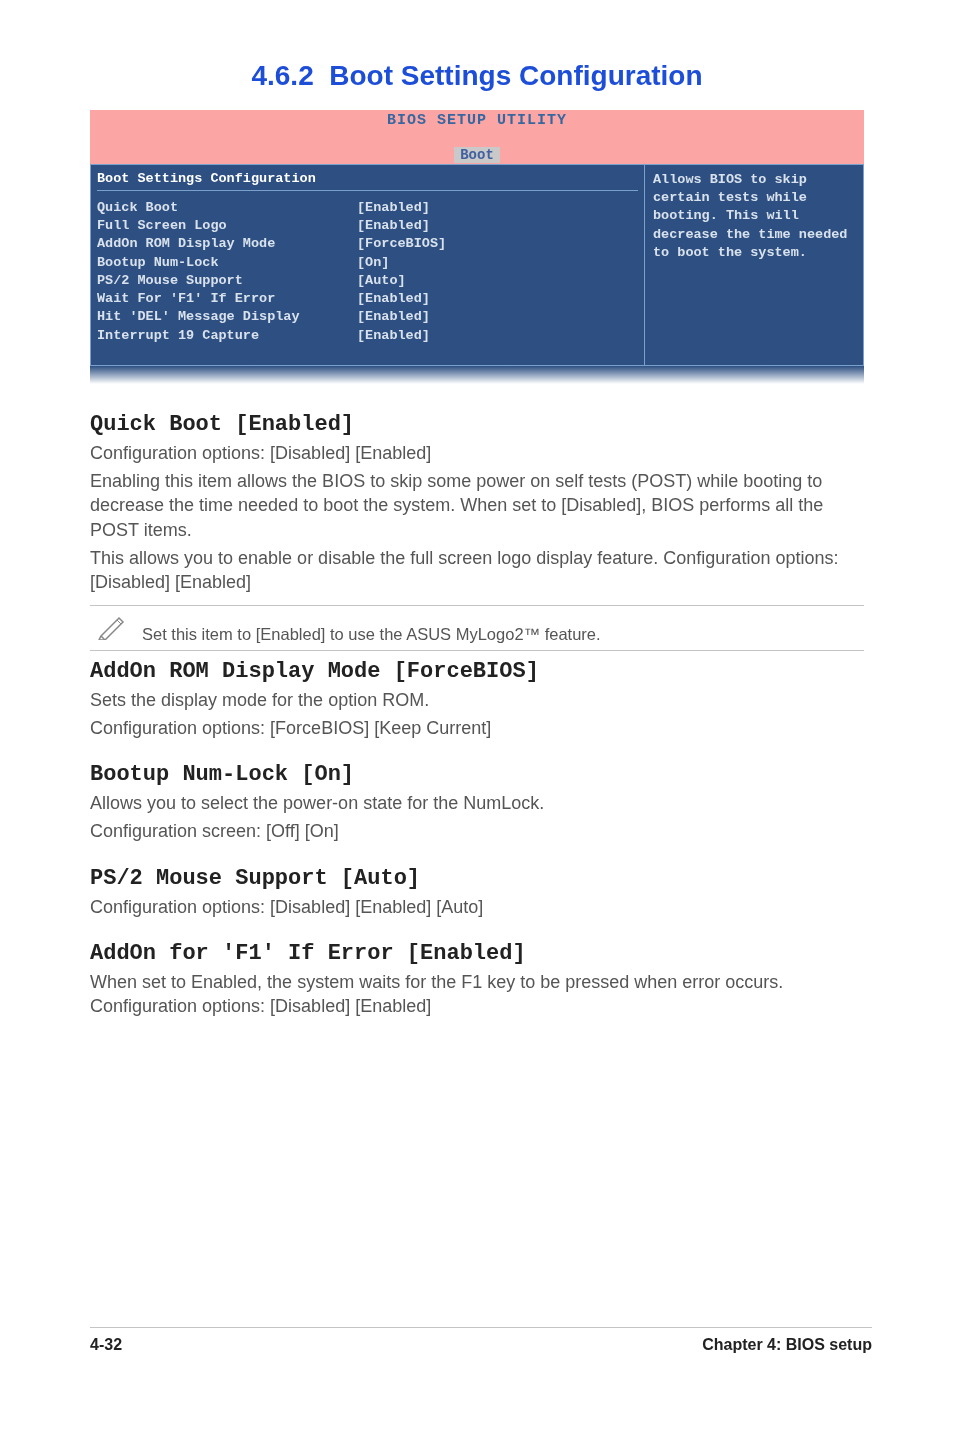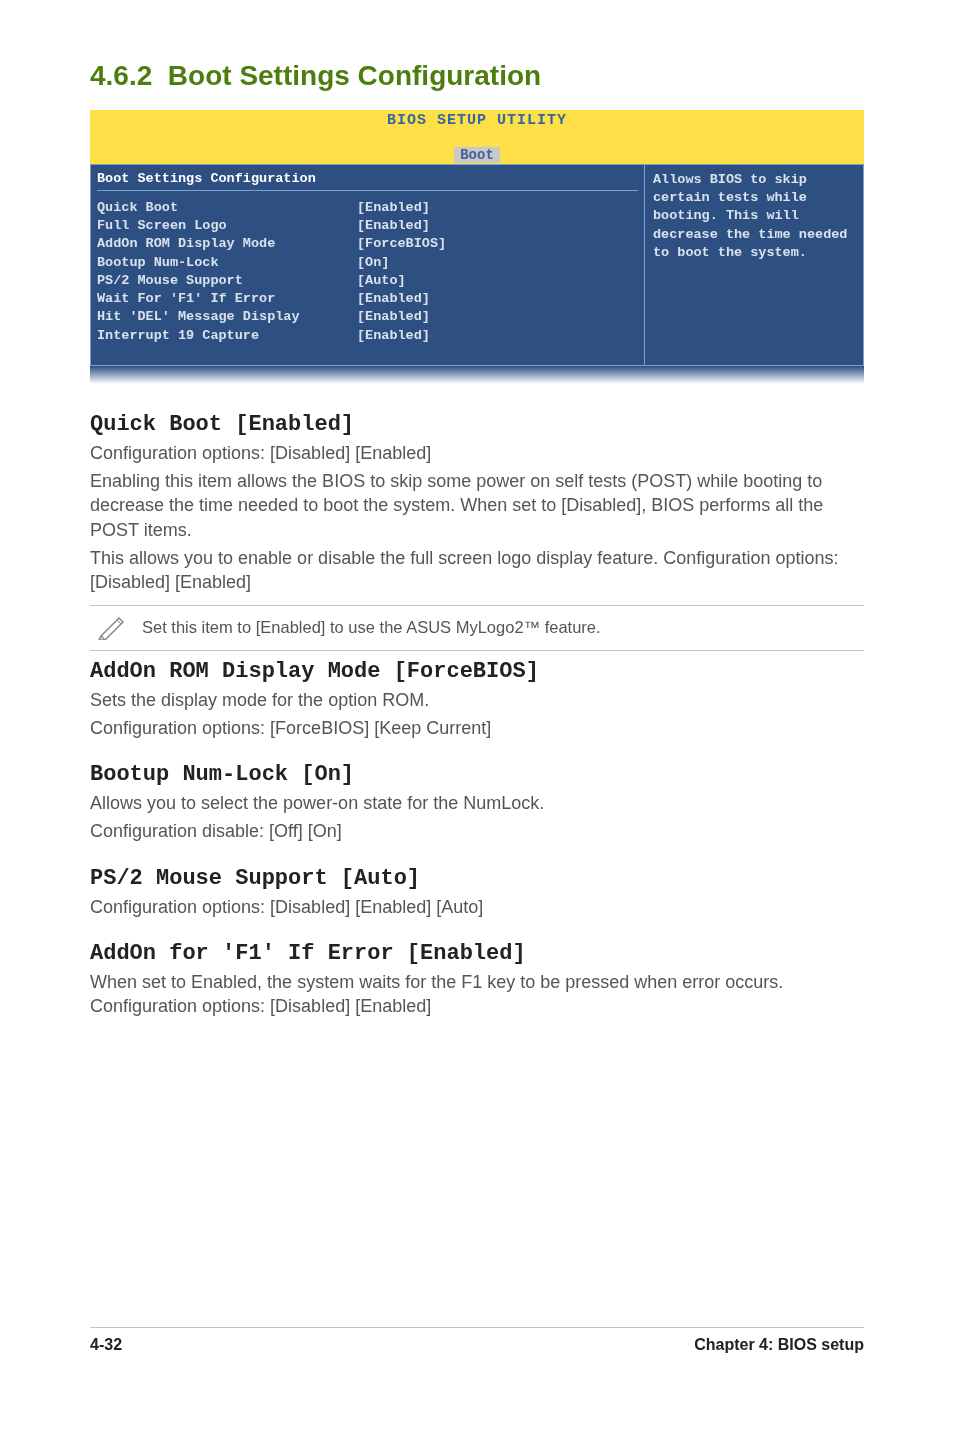--- a/index.html
+++ b/index.html
@@ -12,28 +12,29 @@
   }
   .page {
     padding: 60px 90px 40px 90px;
     box-sizing: border-box;
     min-height: 1380px;
     position: relative;
   }
   .section-number {
     font-size: 28px;
     font-weight: 700;
-    color: #4d7c0f;
+    color: #1d4ed8;
     margin-bottom: 18px;
+    text-align: center;
   }
   .bios-box {
     margin: 0 0 28px 0;
   }
   .bios-header {
-    background: #fde047;
+    background: #fca5a5;
     color: #ccc;
     text-align: center;
     font-family: "Courier New", monospace;
     font-weight: bold;
     padding: 2px 0 0 0;
     font-size: 15px;
   }
   .bios-header .title {
     color: #3667a0;
     letter-spacing: 1px;
@@ -100,38 +101,38 @@
     line-height: 1.35;
     color: #555;
     margin: 4px 0 4px 0;
   }
   .note-row {
     border-top: 1px solid #c4c4c4;
     border-bottom: 1px solid #c4c4c4;
     margin: 10px 0 8px 0;
     padding: 6px 0 6px 0;
     display: flex;
-    align-items: center;
+    align-items: flex-end;
   }
   .note-icon {
     width: 46px;
     text-align: center;
   }
   .note-icon svg { width: 32px; height: 28px; }
   .note-text {
     font-size: 16.5px;
     color: #555;
     padding-left: 6px;
   }
 
   .footer {
     position: absolute;
     bottom: 26px;
     left: 90px;
-    right: 90px;
+    right: 82px;
     border-top: 1px solid #c4c4c4;
     padding-top: 8px;
     display: flex;
     justify-content: space-between;
     font-size: 16px;
     color: #222;
     font-weight: 700;
   }
 </style>
 </head>
@@ -183,21 +184,21 @@
     </div>
     <div class="note-text">Set this item to [Enabled] to use the ASUS MyLogo2™ feature.</div>
   </div>
 
   <h2 class="setting" style="margin-top:8px">AddOn ROM Display Mode [ForceBIOS]</h2>
   <p class="body">Sets the display mode for the option ROM.</p>
   <p class="body">Configuration options: [ForceBIOS] [Keep Current]</p>
 
   <h2 class="setting">Bootup Num-Lock [On]</h2>
   <p class="body">Allows you to select the power-on state for the NumLock.</p>
-  <p class="body">Configuration disable: [Off] [On]</p>
+  <p class="body">Configuration screen: [Off] [On]</p>
 
   <h2 class="setting">PS/2 Mouse Support [Auto]</h2>
   <p class="body">Configuration options: [Disabled] [Enabled] [Auto]</p>
 
   <h2 class="setting">AddOn for 'F1' If Error [Enabled]</h2>
   <p class="body">When set to Enabled, the system waits for the F1 key to be pressed when error occurs. Configuration options: [Disabled] [Enabled]</p>
 
   <div class="footer">
     <span>4-32</span>
     <span>Chapter 4: BIOS setup</span>

